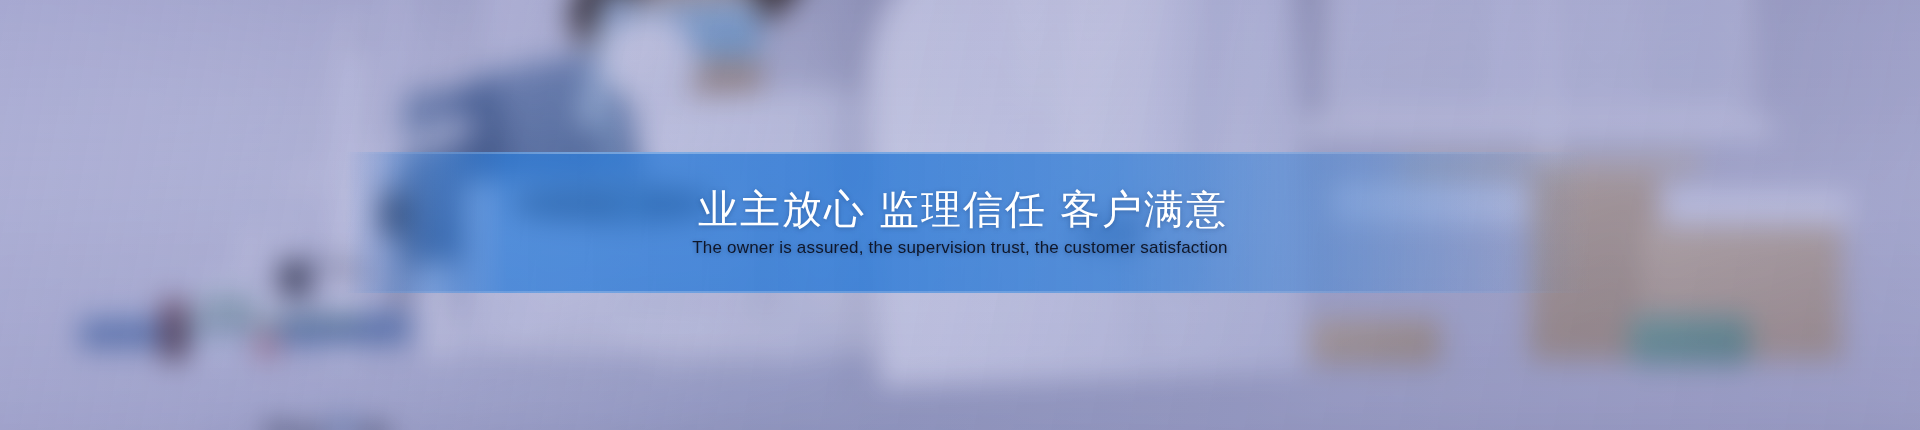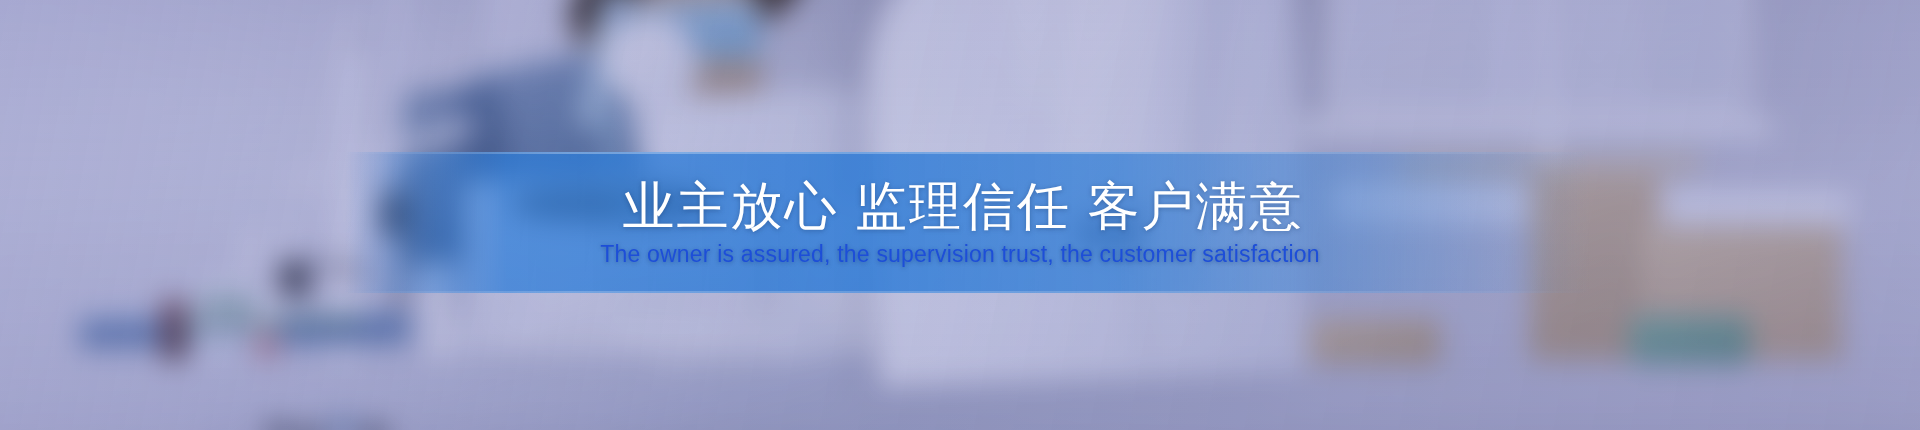--- a/index.html
+++ b/index.html
@@ -421,32 +421,32 @@
   }
 
   
   .copy{
     position:absolute;left:0;top:152px;width:100%;height:141px;
     display:flex;flex-direction:column;align-items:center;justify-content:center;
     gap:4px;
   }
   .headline{
     color:#ffffff;
-    font-size:52px;
+    font-size:40px;
     line-height:1.12;
     letter-spacing:2px;
     font-weight:400;
     white-space:nowrap;
     text-shadow:0 1px 5px rgba(20,50,100,0.40);
     margin:0 0 2px 0;
     padding-left:6px;
   }
   .subline{
-    color:#1d4ed8;
-    font-size:23px;
+    color:#0f172a;
+    font-size:17px;
     line-height:1.2;
     letter-spacing:0.2px;
     font-weight:400;
     white-space:nowrap;
     text-shadow:0 1px 4px rgba(20,50,100,0.45);
     margin:0;
   }
 </style>
 </head>
 <body>

